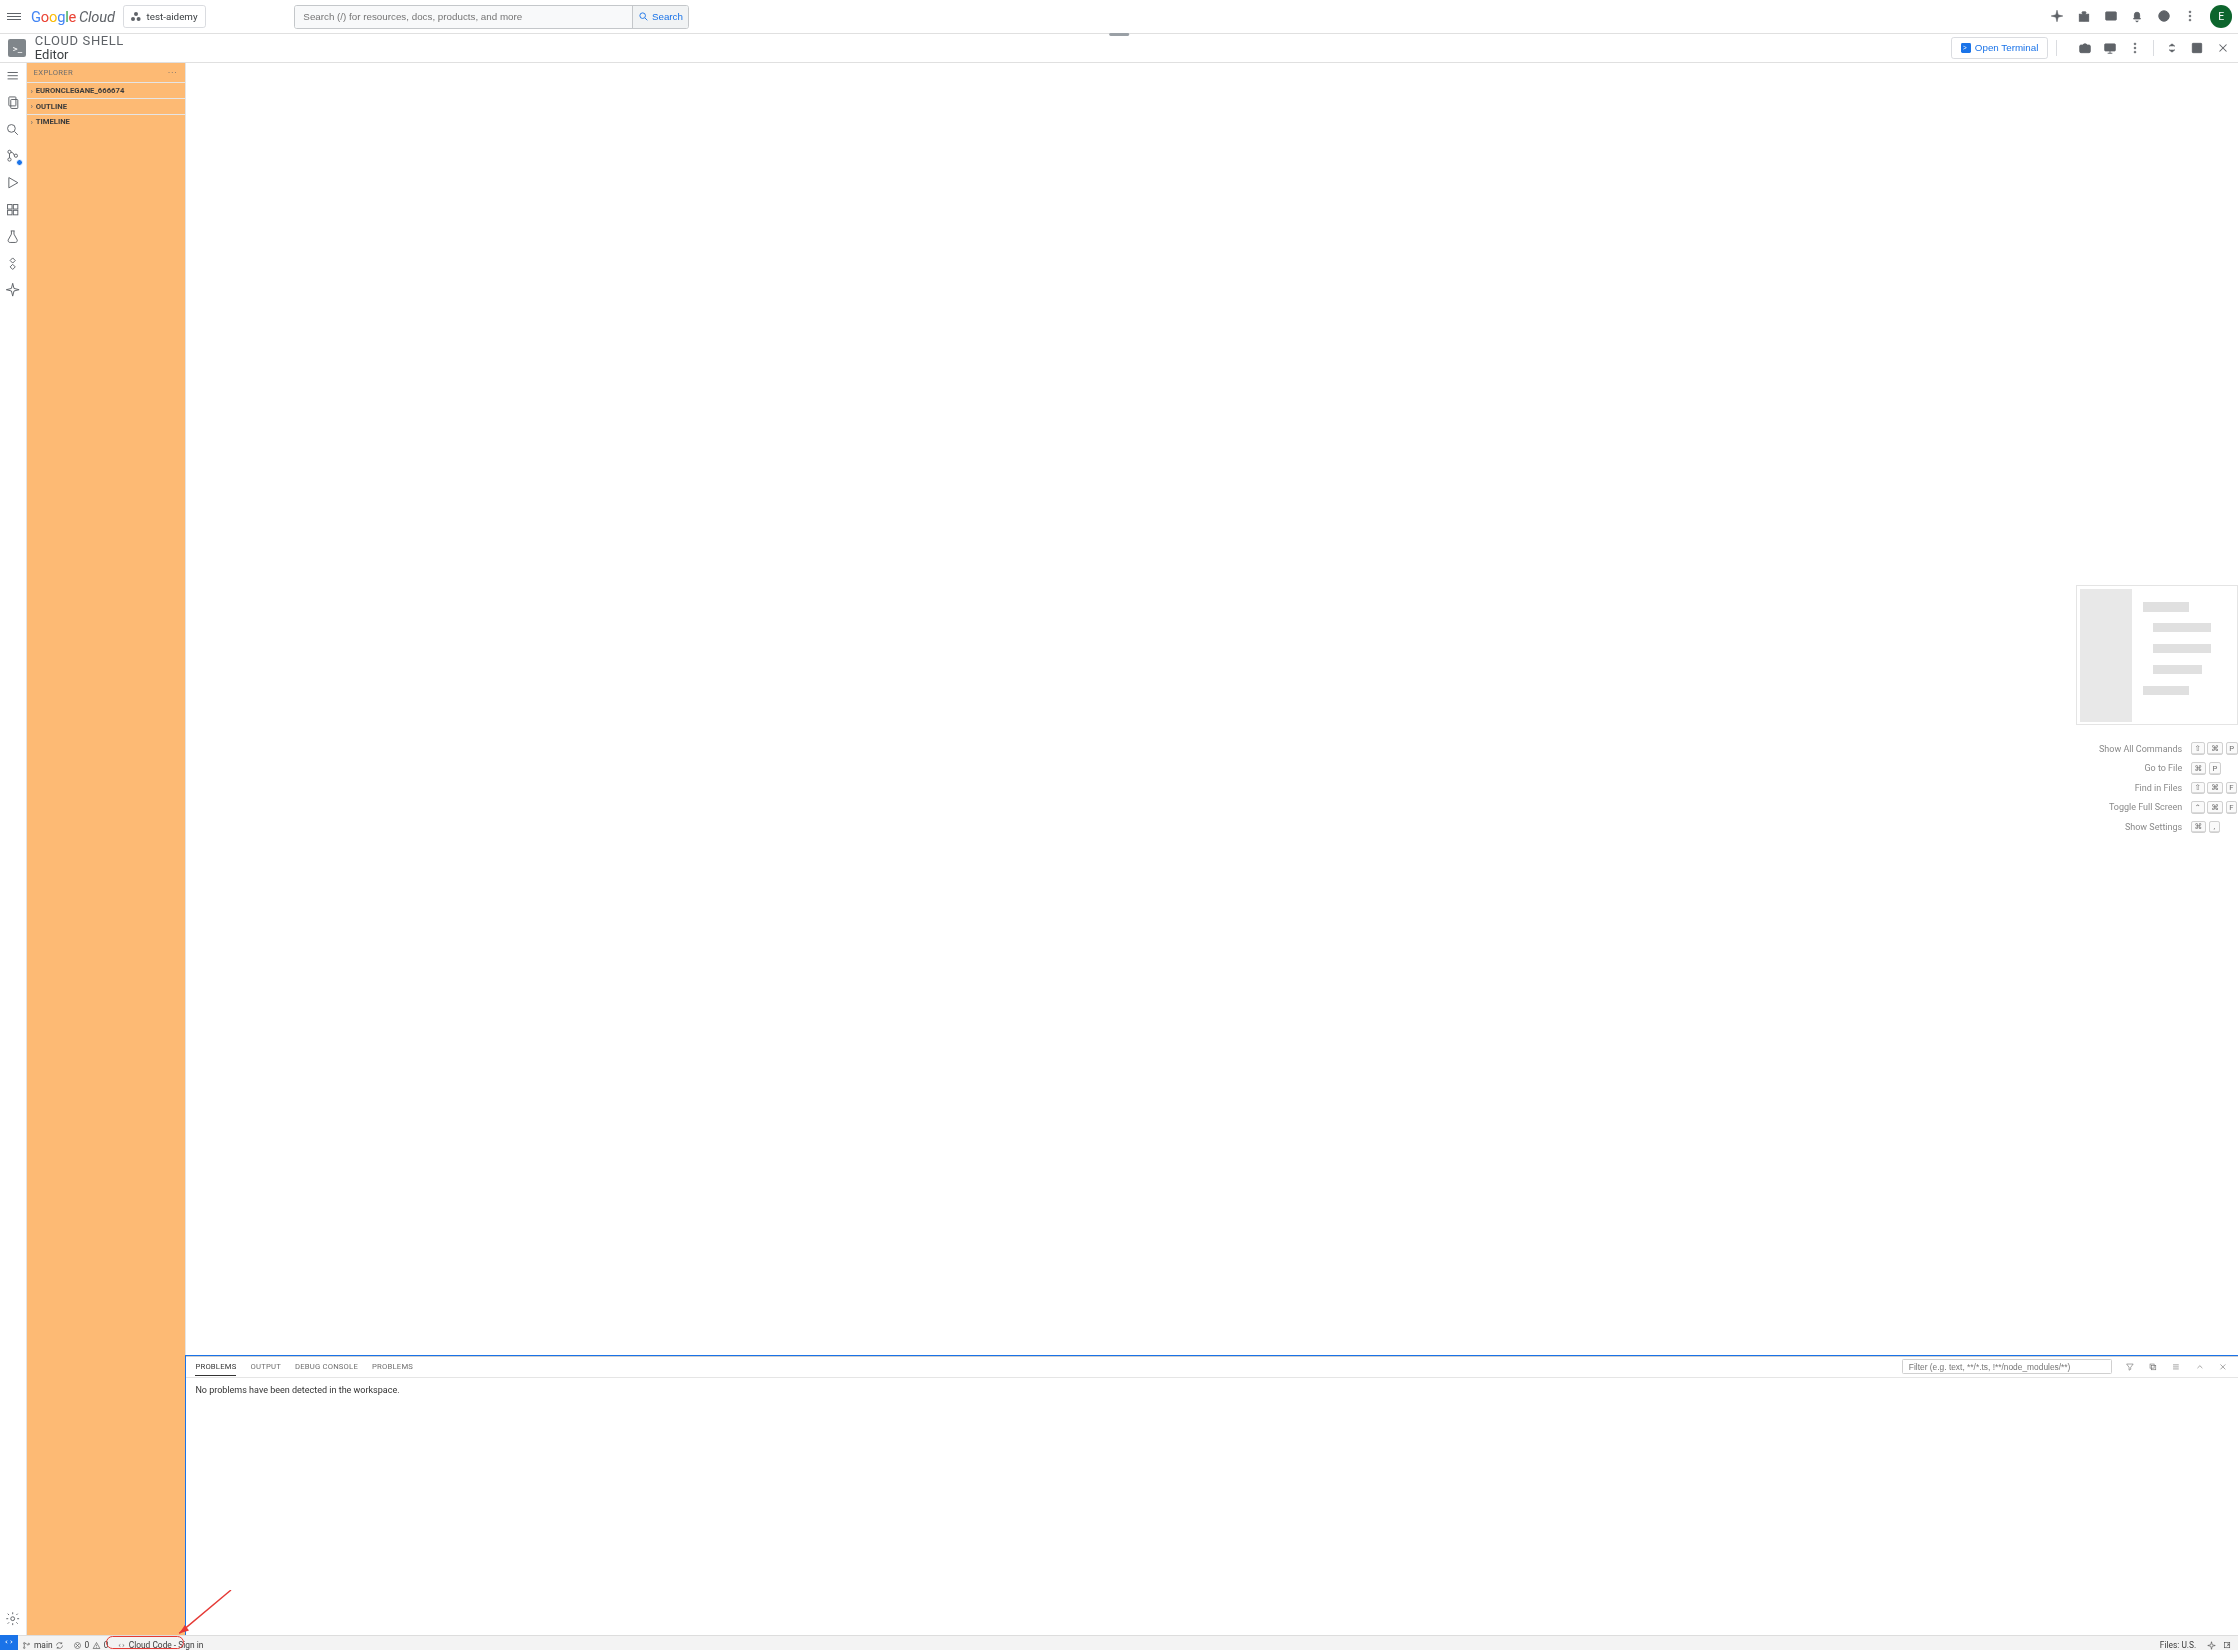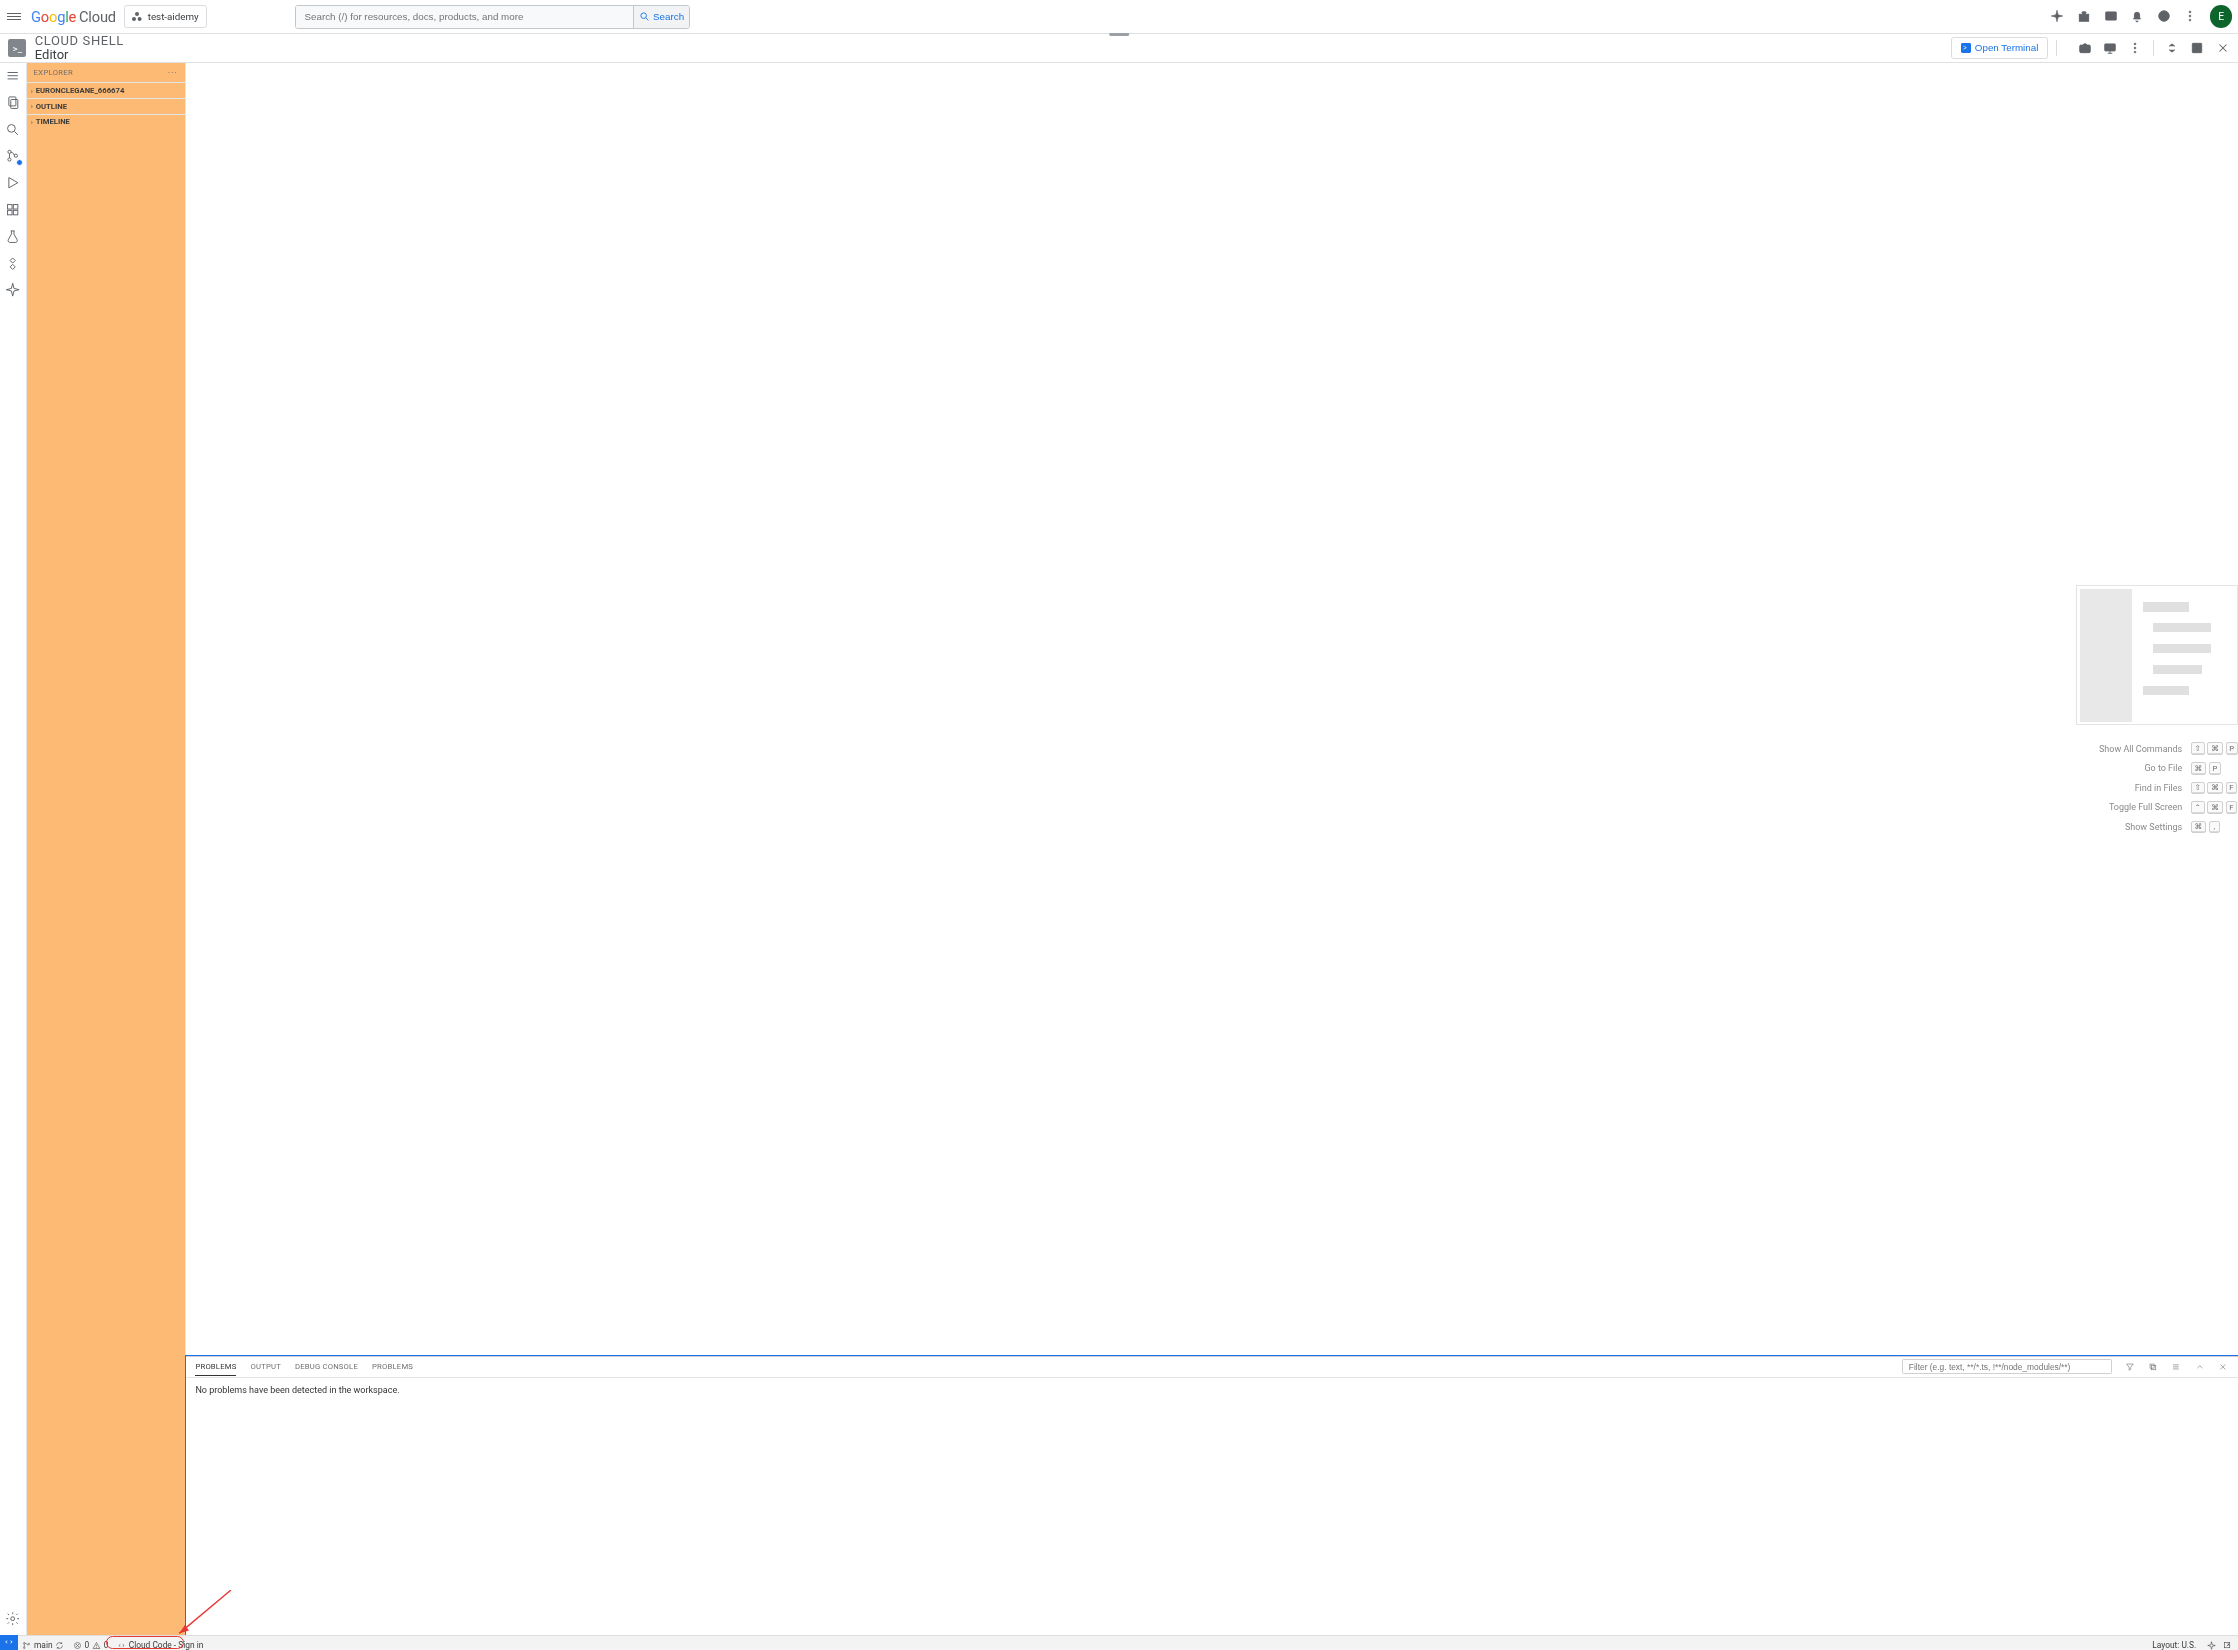--- a/index.html
+++ b/index.html
@@ -3,21 +3,21 @@
 <meta charset="utf-8">
 <style>
   * { box-sizing: border-box; margin: 0; padding: 0; }
   html, body { height: 100%; font-family: "Google Sans", Roboto, Arial, sans-serif; font-size: 9px; color: #3c4043; background: #fff; overflow: hidden; }
   
   .gcp-header { height: 34px; border-bottom: 0.7px solid #e0e0e0; display: flex; align-items: center; padding: 0 5.6px; gap: 8.4px; }
   .hamburger { width: 17px; height: 17px; display: flex; flex-direction: column; justify-content: space-evenly; padding: 2.8px 1.4px; cursor: pointer; }
   .hamburger span { height: 1.4px; background: #5f6368; }
   .gcp-logo { display: flex; align-items: baseline; font-size: 14.7px; letter-spacing: -0.2px; cursor: pointer; }
   .gcp-logo .g1{color:#4285F4;} .gcp-logo .g2{color:#EA4335;} .gcp-logo .g3{color:#FBBC05;} .gcp-logo .g4{color:#4285F4;} .gcp-logo .g5{color:#34A853;} .gcp-logo .g6{color:#EA4335;}
-  .gcp-logo .cloud{ color:#5f6368; margin-left:2.8px; font-weight:400;}
+  .gcp-logo .cloud{ color:#5f6368; margin-left:2.8px; font-weight:400;font-style:italic;}
   .project-chip { border:0.7px solid #dadce0; border-radius:2.8px; height:22.4px; display:flex; align-items:center; padding:0 7px; gap:5.6px; cursor:pointer; color:#3c4043; font-size:9.8px;}
   .proj-icon { width:9.8px; height:9.8px; position:relative;}
   .proj-icon::before,.proj-icon::after{content:"";position:absolute;width:4.2px;height:4.2px;border-radius:50%;background:#5f6368;}
   .proj-icon::before{top:0;left:2.8px;} .proj-icon::after{bottom:0;left:0;box-shadow:5.6px 0 0 #5f6368;}
   .search-wrap { flex: 0 0 auto; margin-left: 80px; display:flex; height:24px; width:395px; border:0.7px solid #c4c7ca; border-radius:2.8px; overflow:hidden;}
   .search-input { flex:1; border:none; outline:none; padding:0 8.4px; font-size:9.8px; background:#f8f9fa; color:#5f6368;}
   .search-btn { width:56px; border:none; border-left:0.7px solid #c4c7ca; background:#f1f3f4; color:#1a73e8; display:flex; align-items:center; justify-content:center; gap:2.8px; font-size:9.8px; cursor:pointer;}
   .header-right { margin-left:auto; display:flex; align-items:center; gap:12.6px;}
   .hicon { width:14px; height:14px; display:flex; align-items:center; justify-content:center; color:#5f6368; cursor:pointer;}
   .hicon svg{width:14px;height:14px;fill:currentColor;stroke:currentColor;}
@@ -430,21 +430,21 @@
   <div class="sitem">
     <span class="sicon">
         <svg viewBox="0 0 24 24">
           <path d="M9 9l-4 3 4 3M15 9l4 3-4 3"></path>
         </svg>
       </span>
     <span>Cloud Code - Sign in</span>
   </div>
   <div class="status-right">
     <div class="sitem">
-        <span>Layout: U.S.</span>
+        <span>Files: U.S.</span>
       </div>
     <span class="sicon">
         <svg viewBox="0 0 24 24" fill="#5f6368" stroke="none">
           <path d="M12 2l2 8 8 2-8 2-2 8-2-8-8-2 8-2z"></path>
         </svg>
       </span>
     <span class="sicon">
         <svg viewBox="0 0 24 24">
           <rect x="4" y="4" width="14" height="14"></rect>
           <path d="M10 14l6-6M11 8h5v5"></path>

